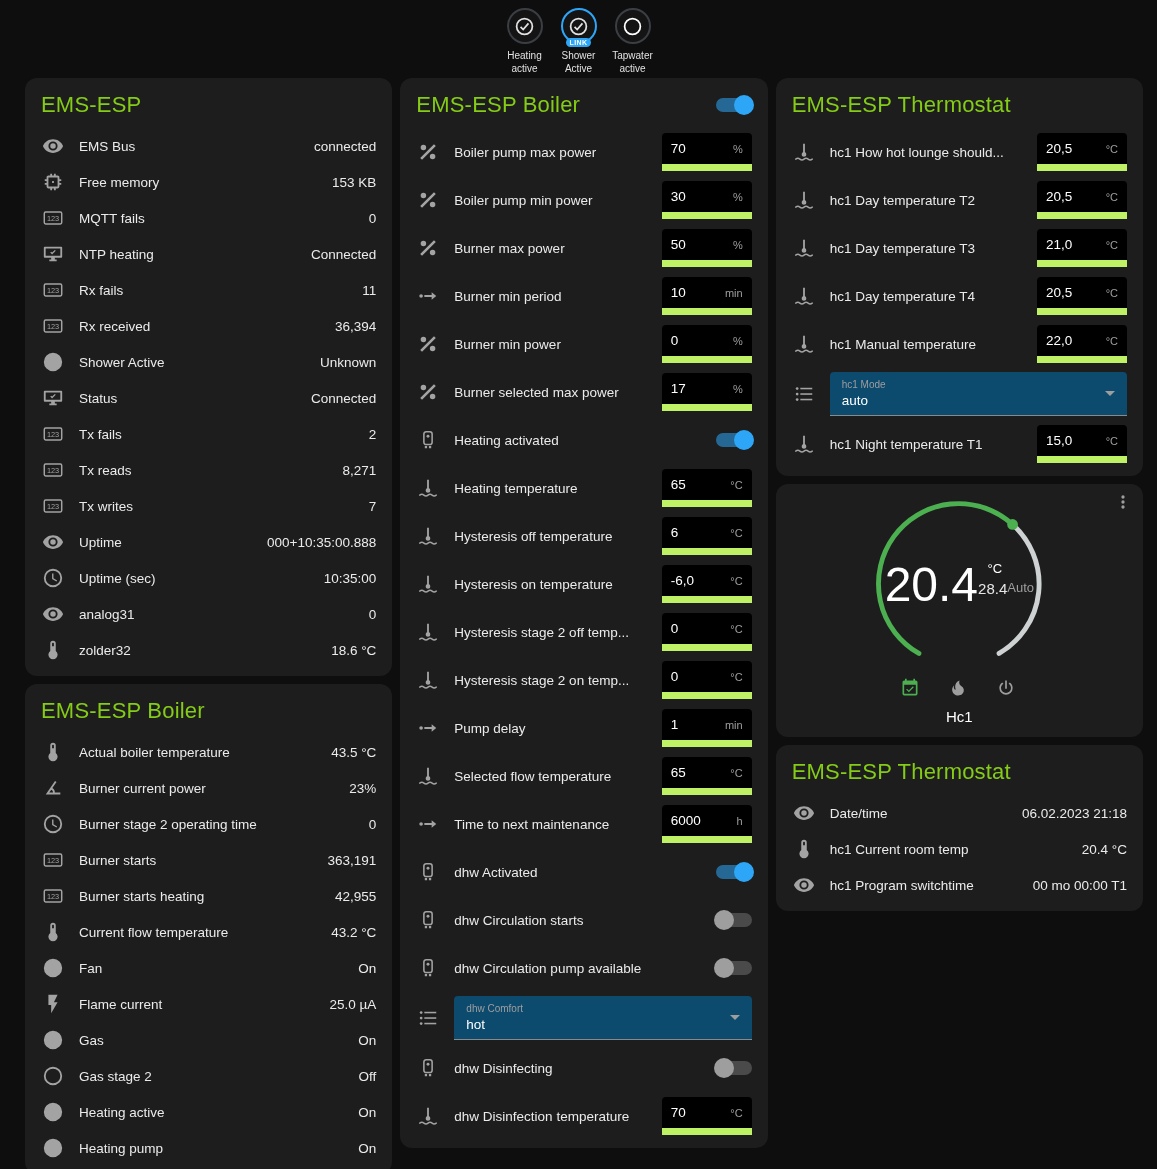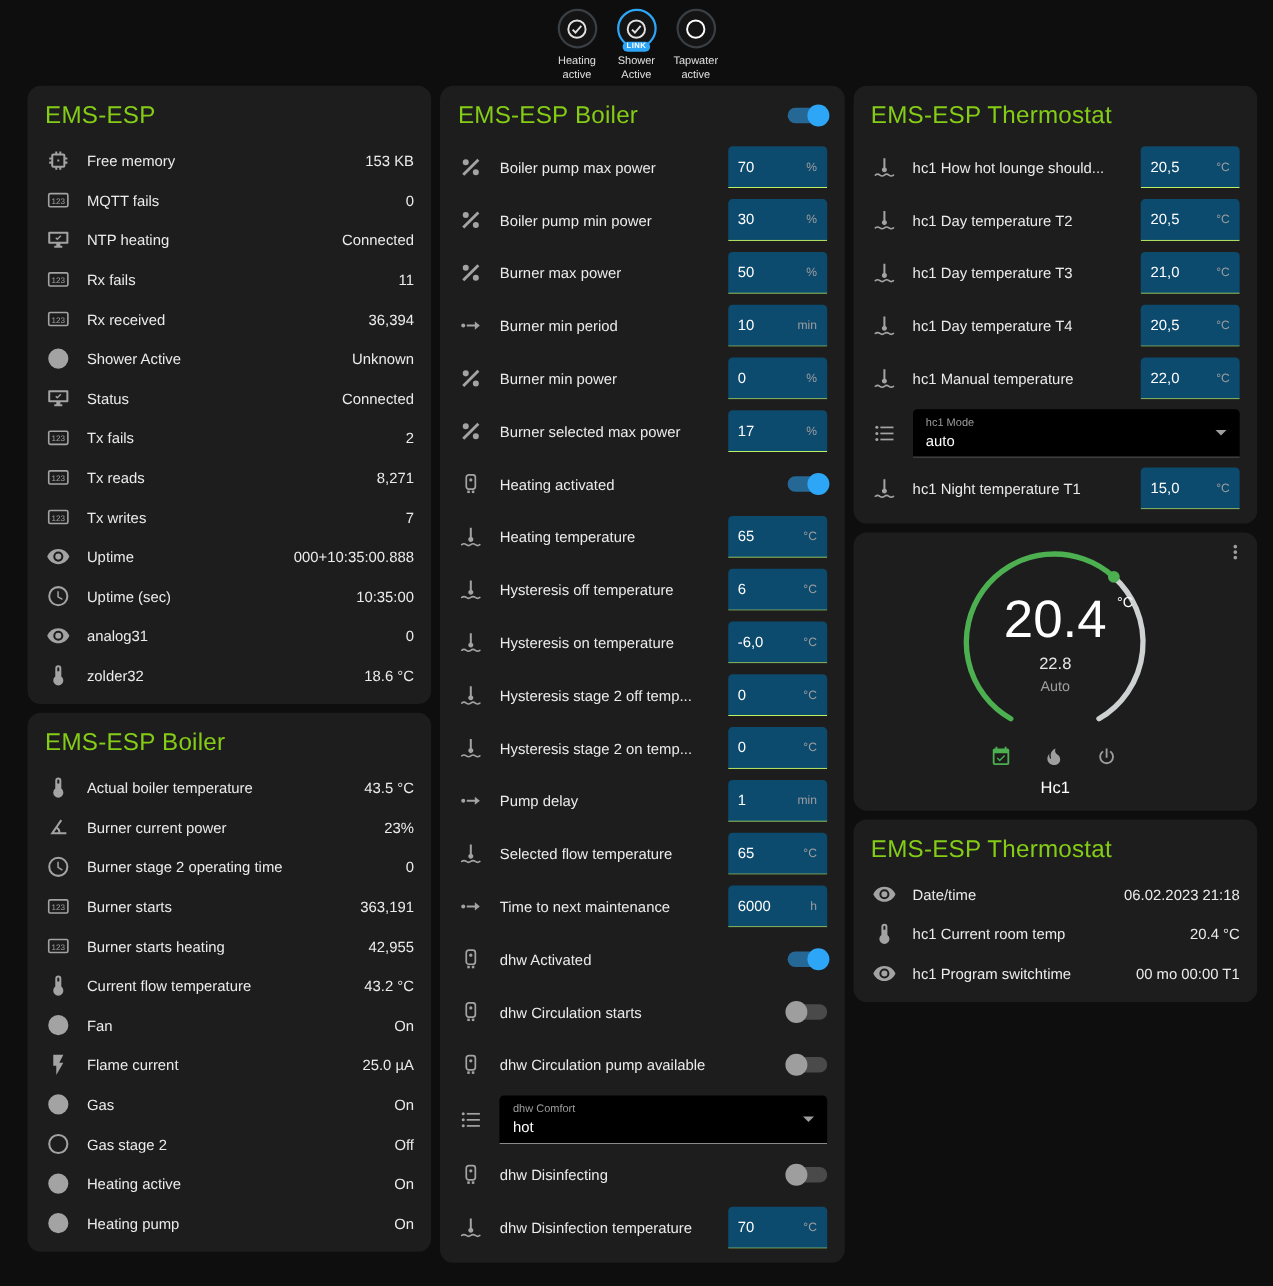--- a/index.html
+++ b/index.html
@@ -26,26 +26,26 @@
   .card-title { font-size: 22px; font-weight: 400; color: #84cc16; letter-spacing: .2px; }
   
   .row { display: flex; align-items: center; gap: 14px; padding: 0 16px; min-height: 36px; }
   .row.ctl-row { min-height: 48px; }
   .row.select-row { min-height: 52px; }
   .ricon { width: 24px; height: 24px; flex: none; color: #a3a3a3; display: flex; align-items: center; justify-content: center; }
   .ricon svg { width: 22px; height: 22px; fill: currentColor; }
   .rname { flex: 1; font-size: 13.5px; color: #ebebeb; white-space: nowrap; overflow: hidden; text-overflow: ellipsis; }
   .rvalue { font-size: 13.5px; color: #ebebeb; white-space: nowrap; text-align: right; }
   
-  .numbox { width: 90px; height: 38px; flex: none; background: #0c4a6e; border-radius: 4px 4px 0 0;
-    border-bottom: 1px solid #bef264; display: flex; align-items: center; padding: 0 9px; }
+  .numbox { width: 90px; height: 38px; flex: none; background: #000000; border-radius: 4px 4px 0 0;
+    border-bottom: 7px solid #bef264; display: flex; align-items: center; padding: 0 9px; }
   .nval { font-size: 13.5px; color: #fff; }
   .nunit { margin-left: auto; font-size: 11px; color: #9e9e9e; padding-left: 4px; }
   
-  .selbox { flex: 1; height: 44px; background: #000000; border-radius: 4px 4px 0 0;
+  .selbox { flex: 1; height: 44px; background: #0c4a6e; border-radius: 4px 4px 0 0;
     border-bottom: 1px solid #8a8a8a; display: flex; align-items: center; padding: 0 12px; min-width: 0; }
   .sl { display: flex; flex-direction: column; gap: 3px; min-width: 0; }
   .sllabel { font-size: 10px; color: #9e9e9e; }
   .slvalue { font-size: 13.5px; color: #fff; }
   .caret { margin-left: auto; width: 0; height: 0; border-left: 5px solid transparent;
     border-right: 5px solid transparent; border-top: 5px solid #9e9e9e; flex: none; }
   
   .switch { width: 36px; height: 14px; border-radius: 7px; position: relative; flex: none; cursor: pointer; }
   .switch .thumb { position: absolute; top: -3px; width: 20px; height: 20px; border-radius: 50%; }
   .switch.on { background: rgba(46,166,247,.55); }
@@ -54,21 +54,21 @@
   .switch.off .thumb { left: -2px; background: #9e9e9e; }
   
   .thermo { position: relative; display: flex; flex-direction: column; align-items: center; padding: 12px 0 12px; }
   .menu { position: absolute; top: 8px; right: 6px; width: 24px; height: 24px; color: #9e9e9e; }
   .menu svg { width: 20px; height: 20px; fill: currentColor; }
   .dial { position: relative; width: 176px; height: 176px; }
   .dial svg.ringsvg { position: absolute; inset: 0; width: 176px; height: 176px; }
   .ring-track { fill: none; stroke: #cfd2d3; stroke-width: 5; stroke-linecap: round; }
   .ring-progress { fill: none; stroke: #4caf50; stroke-width: 5; stroke-linecap: round; }
   .ring-handle { fill: #4caf50; }
-  .dial-center { position: absolute; inset: 0; display: flex; flex-direction: column; align-items: center; justify-content: center; padding-top: 2px; }
+  .dial-center { position: absolute; inset: 0; display: flex; align-items: center; justify-content: center; padding-top: 2px; }
   .cur-temp { position: relative; font-size: 48px; line-height: 1; color: #fff; }
   .cur-unit { position: absolute; top: 1px; right: -24px; font-size: 13px; color: #fff; }
   .target { font-size: 15px; color: #e6e6e6; margin-top: 7px; }
   .mode { font-size: 13px; color: #9e9e9e; margin-top: 4px; }
   .thermo-icons { display: flex; gap: 26px; margin-top: 6px; }
   .tibtn { width: 22px; height: 22px; color: #9e9e9e; cursor: pointer; }
   .tibtn svg { width: 20px; height: 20px; fill: currentColor; }
   .tibtn.active { color: #4caf50; }
   .thermo-name { margin-top: 8px; font-size: 15px; color: #fff; }
 </style>
@@ -109,20 +109,29 @@
 
   <div class="col">
     <div class="card">
       <div class="card-title-row">
         <div class="card-title">EMS-ESP</div>
       </div>
       <div>
           <div class="row">
             <span class="ricon">
               <svg viewBox="0 0 24 24">
+                <path d="M12,9A3,3 0 0,0 9,12A3,3 0 0,0 12,15A3,3 0 0,0 15,12A3,3 0 0,0 12,9M12,17A5,5 0 0,1 7,12A5,5 0 0,1 12,7A5,5 0 0,1 17,12A5,5 0 0,1 12,17M12,4.5C7,4.5 2.73,7.61 1,12C2.73,16.39 7,19.5 12,19.5C17,19.5 21.27,16.39 23,12C21.27,7.61 17,4.5 12,4.5Z"></path>
+              </svg>
+            </span>
+            <span class="rname">EMS Bus</span>
+            <span class="rvalue">connected</span>
+          </div>
+          <div class="row">
+            <span class="ricon">
+              <svg viewBox="0 0 24 24">
                 <path d="M17,17H7V7H17M21,11V9H19V7C19,5.89 18.1,5 17,5H15V3H13V5H11V3H9V5H7C5.89,5 5,5.89 5,7V9H3V11H5V13H3V15H5V17C5,18.1 5.89,19 7,19H9V21H11V19H13V21H15V19H17A2,2 0 0,0 19,17V15H21V13H19V11M13,13H11V11H13V13Z"></path>
               </svg>
             </span>
             <span class="rname">Free memory</span>
             <span class="rvalue">153 KB</span>
           </div>
           <div class="row">
             <span class="ricon">
               <svg viewBox="0 0 24 24">
                 <rect x="2.5" y="5.5" width="19" height="13" rx="1.5" fill="none" stroke="currentColor" stroke-width="1.6"></rect>
@@ -774,21 +783,21 @@
         <svg class="ringsvg" viewBox="0 0 180 180">
           <path class="ring-track" d="M 144.8 29.1 A 82 82 0 0 1 131 161"></path>
           <path class="ring-progress" d="M 49 161 A 82 82 0 1 1 144.8 29.1"></path>
           <circle class="ring-handle" cx="144.8" cy="29.1" r="5.5"></circle>
         </svg>
         <div class="dial-center">
           <div class="cur-temp">
             <span>20.4</span>
             <span class="cur-unit">°C</span>
           </div>
-          <div class="target">22.8</div>
+          <div class="target">28.4</div>
           <div class="mode">Auto</div>
         </div>
       </div>
       <div class="thermo-icons">
         <span class="tibtn active"><svg viewBox="0 0 24 24">
               <path d="M19,19H5V8H19M19,3H18V1H16V3H8V1H6V3H5C3.89,3 3,3.9 3,5V19A2,2 0 0,0 5,21H19A2,2 0 0,0 21,19V5C21,3.89 20.1,3 19,3M16.53,11.06L15.47,10L10.59,14.88L8.47,12.76L7.41,13.82L10.59,17L16.53,11.06Z"></path>
             </svg></span>
         <span class="tibtn"><svg viewBox="0 0 24 24">
               <path d="M17.66,11.2C17.43,10.9 17.15,10.64 16.89,10.38C16.22,9.78 15.46,9.35 14.82,8.72C13.33,7.26 13,4.85 13.95,3C13,3.23 12.17,3.75 11.46,4.32C8.87,6.4 7.85,10.07 9.07,13.22C9.11,13.32 9.15,13.42 9.15,13.55C9.15,13.77 9,13.97 8.8,14.05C8.57,14.15 8.33,14.09 8.14,13.93C8.08,13.88 8.04,13.83 8,13.76C6.87,12.33 6.69,10.28 7.45,8.64C5.78,10 4.87,12.3 5,14.47C5.06,14.97 5.12,15.47 5.29,15.97C5.43,16.57 5.7,17.17 6,17.7C7.08,19.43 8.95,20.67 10.96,20.92C13.1,21.19 15.39,20.8 17.03,19.32C18.86,17.66 19.5,15 18.56,12.72L18.43,12.46C18.22,12 17.66,11.2 17.66,11.2Z"></path>
             </svg></span>

